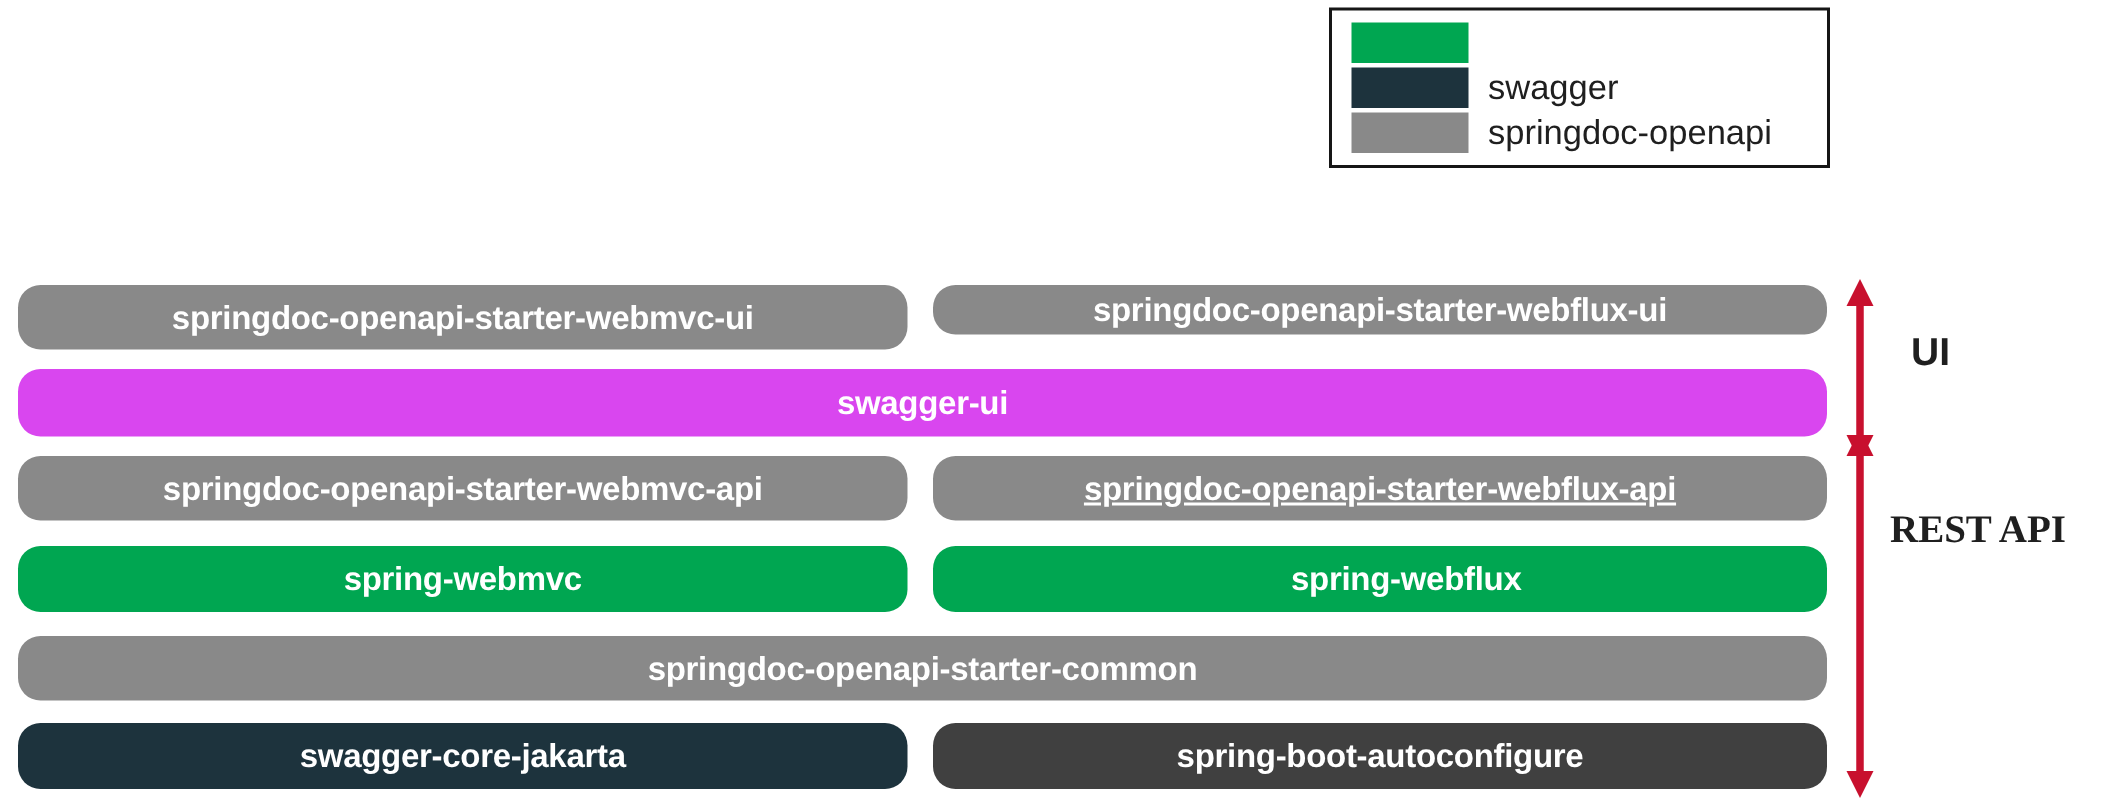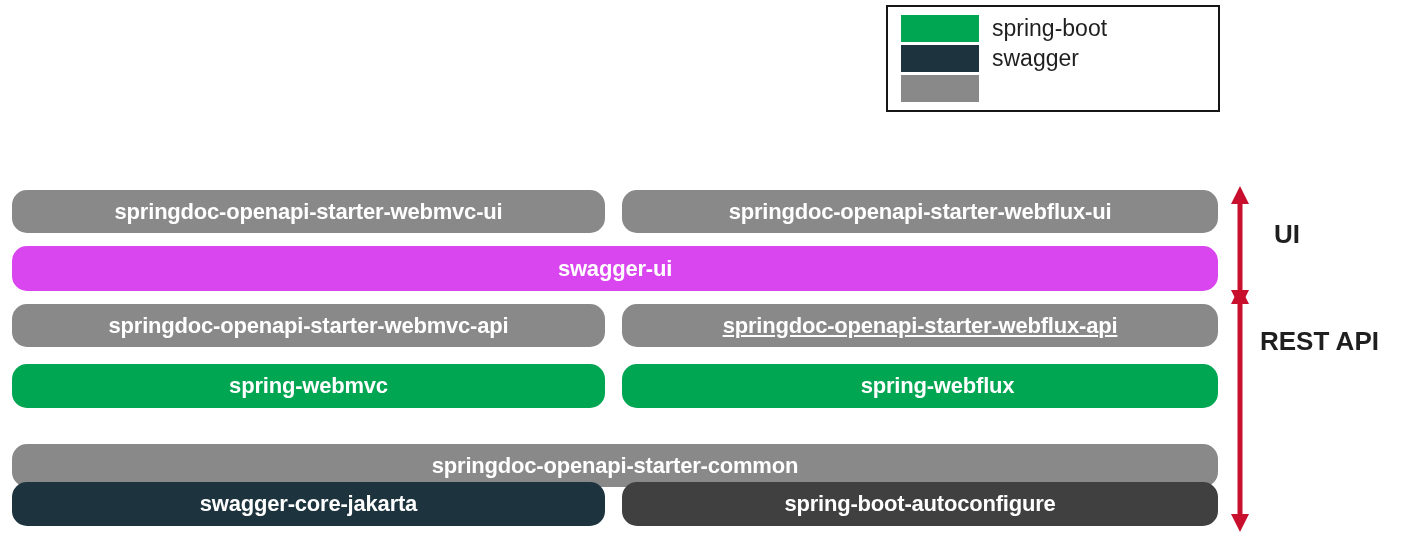--- a/index.html
+++ b/index.html
@@ -60,53 +60,53 @@
     width: 70px; height: 360px;
   }
   .annotation {
     position: absolute;
     font-size: 26px;
     font-weight: bold;
     color: #1f1f1f;
     white-space: nowrap;
   }
   .annotation.ui { left: 1274px; top: 219px; }
-  .annotation.rest { left: 1260px; top: 326px; }
+  .annotation.rest { left: 1260px; top: 338px; font-family: Liberation Serif, serif; }
 </style>
 </head>
 <body>
 
 <div class="canvas">
 
   <div class="legend">
     <div class="legend-row">
       <span class="legend-swatch" style="background-color: rgb(0, 166, 81);"></span>
-      <span class="legend-label">spring-boot</span>
     </div>
     <div class="legend-row">
       <span class="legend-swatch" style="background-color: rgb(29, 51, 61);"></span>
       <span class="legend-label">swagger</span>
     </div>
     <div class="legend-row">
       <span class="legend-swatch" style="background-color: rgb(137, 137, 137);"></span>
+      <span class="legend-label">springdoc-openapi</span>
     </div>
   </div>
 
   <div class="block" style="left: 12px; top: 190px; width: 593px; height: 43px; background-color: rgb(137, 137, 137);">springdoc-openapi-starter-webmvc-ui</div>
-  <div class="block" style="left: 622px; top: 190px; width: 596px; height: 43px; background-color: rgb(137, 137, 137);">springdoc-openapi-starter-webflux-ui</div>
+  <div class="block" style="left: 622px; top: 190px; width: 596px; height: 33px; background-color: rgb(137, 137, 137);">springdoc-openapi-starter-webflux-ui</div>
 
   <div class="block" style="left: 12px; top: 246px; width: 1206px; height: 45px; background-color: #d946ef;">swagger-ui</div>
 
   <div class="block" style="left: 12px; top: 304px; width: 593px; height: 43px; background-color: rgb(137, 137, 137);">springdoc-openapi-starter-webmvc-api</div>
   <div class="block" style="left: 622px; top: 304px; width: 596px; height: 43px; background-color: rgb(137, 137, 137); text-decoration: underline;">springdoc-openapi-starter-webflux-api</div>
 
   <div class="block" style="left: 12px; top: 364px; width: 593px; height: 44px; background-color: rgb(0, 166, 81);">spring-webmvc</div>
   <div class="block" style="left: 622px; top: 364px; width: 596px; height: 44px; background-color: rgb(0, 166, 81); padding-left: 35px;">spring-webflux</div>
 
-  <div class="block" style="left: 12px; top: 424px; width: 1206px; height: 43px; background-color: rgb(137, 137, 137); margin-top: 20px;">springdoc-openapi-starter-common</div>
+  <div class="block" style="left: 12px; top: 424px; width: 1206px; height: 43px; background-color: rgb(137, 137, 137);">springdoc-openapi-starter-common</div>
 
   <div class="block" style="left: 12px; top: 482px; width: 593px; height: 44px; background-color: rgb(29, 51, 61);">swagger-core-jakarta</div>
   <div class="block" style="left: 622px; top: 482px; width: 596px; height: 44px; background-color: #404040;">spring-boot-autoconfigure</div>
 
   <svg class="arrows" viewBox="0 0 70 360" xmlns="http://www.w3.org/2000/svg">
 
     <g fill="#C8102E" stroke="none">
       <line x1="30" y1="18" x2="30" y2="116" stroke="#C8102E" stroke-width="5"></line>
       <polygon points="30,8 21,26 39,26"></polygon>
       <polygon points="30,130 21,112 39,112"></polygon>

